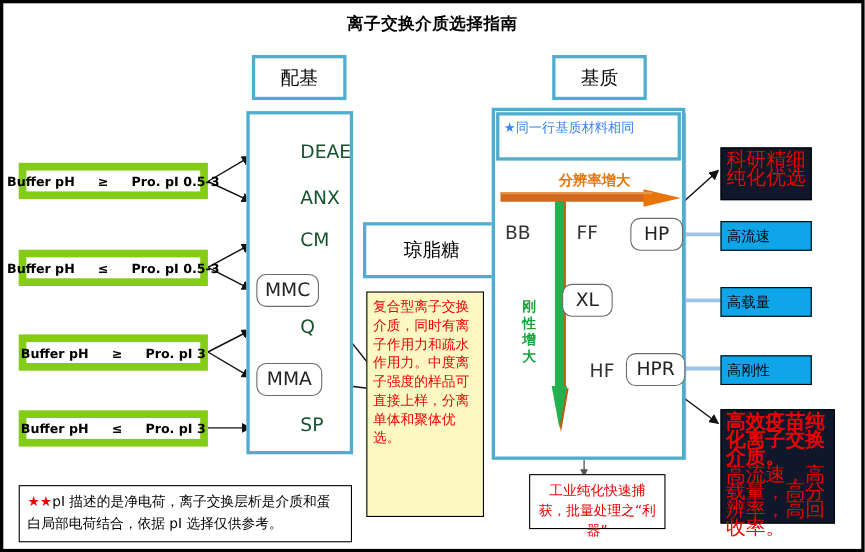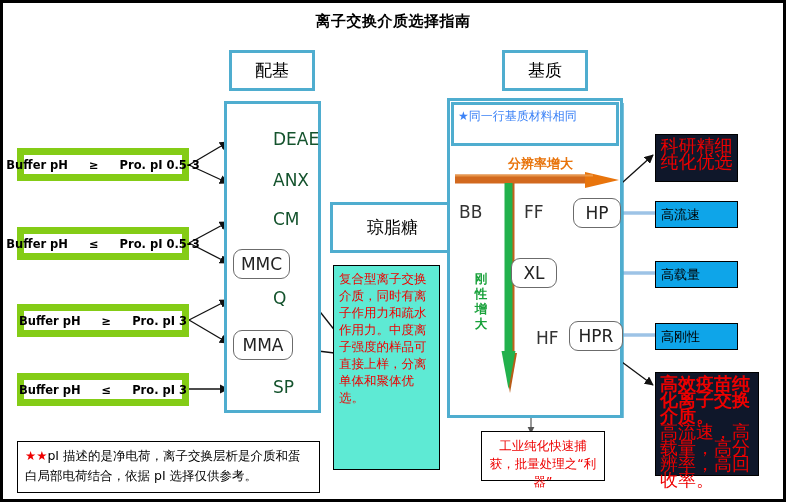--- a/index.html
+++ b/index.html
@@ -98,21 +98,21 @@
     font-size:13px; color:#000; white-space:nowrap;
   }
   .res-red {
     border:1px solid #000; background:#0f172a;
     font-size:18px; color:#ee0000; line-height:16px;
     padding:3px 4px;
   }
 
   
   .red-note {
-    border:1px solid #000; background:#5eead4;
+    border:1px solid #000; background:#fef9c3;
     color:#ee0000; font-size:12.5px; line-height:17px;
     padding:4px 5px;
   }
   .red-center {
     border:1px solid #000; background:#fff;
     color:#ee0000; font-size:12.5px; line-height:18px;
     padding:5px 6px; text-align:center;
   }
   .bold-red { font-weight:bold; }
 

